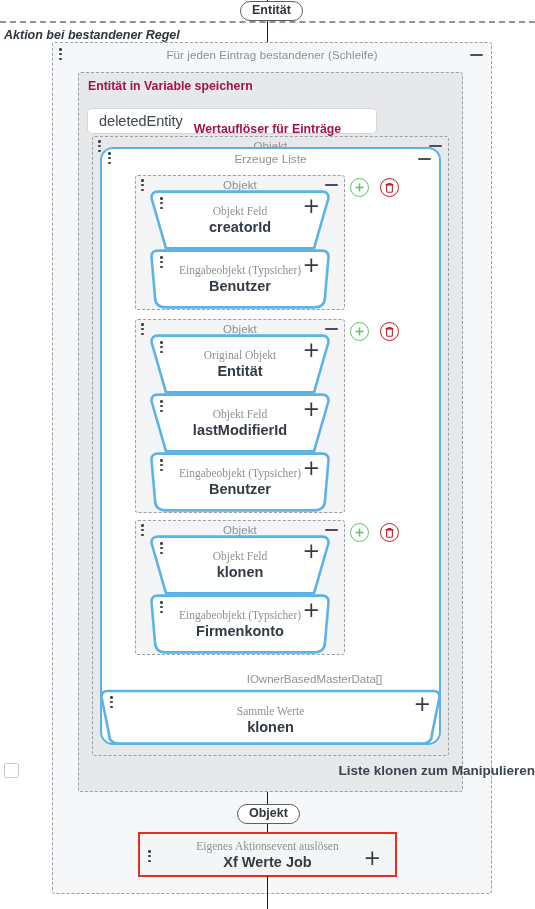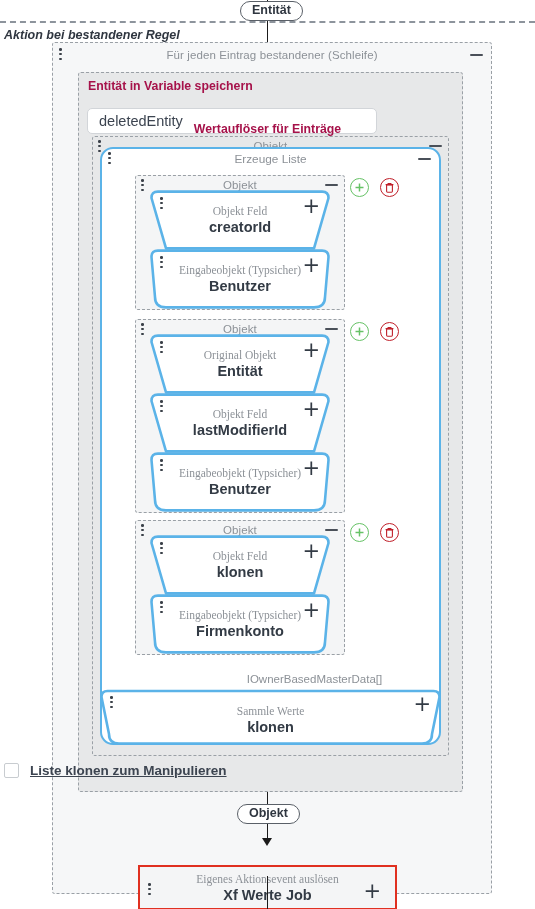--- a/index.html
+++ b/index.html
@@ -92,42 +92,42 @@
     box-sizing:border-box;display:flex;align-items:center;justify-content:center;
     background:#ffffff;
   }
   .cb-green{border:1.6px solid #66c266;color:#66c266;}
   .cb-red{border:1.6px solid #c0202a;color:#c0202a;}
 
   
   .redbox{
     position:absolute;box-sizing:border-box;background:#f4f5f6;
     border:2.4px solid #e03020;
-    display:flex;flex-direction:column;align-items:center;justify-content:center;margin-top:33px;
+    display:flex;flex-direction:column;align-items:center;justify-content:center;
   }
 
   
   .maglabel{
     position:absolute;font-size:12.3px;font-weight:bold;color:#a6124a;
     white-space:nowrap;
   }
   .magcenter{
     position:absolute;left:0;right:0;text-align:center;
     font-size:12.3px;font-weight:bold;color:#a6124a;
   }
   .textinput{
     position:absolute;box-sizing:border-box;background:#ffffff;
     border:1.2px solid #d2d5d9;border-radius:5px;
     display:flex;align-items:center;padding-left:11px;
     font-size:14.5px;color:#3c4450;
   }
 
   .chkrow{
-    position:absolute;display:flex;align-items:center;justify-content:flex-start;
-    left:4px;right:0;text-decoration:underline;
+    position:absolute;display:flex;align-items:center;justify-content:space-between;
+    left:4px;right:0;
   }
   .chkbox{
     width:15px;height:15px;box-sizing:border-box;
     border:1.4px solid #c8ccd0;background:#ffffff;border-radius:2px;
     margin-right:11px;
   }
   .chklbl{font-size:13.5px;font-weight:bold;color:#3c4450;}
 </style>
 </head>
 <body>

